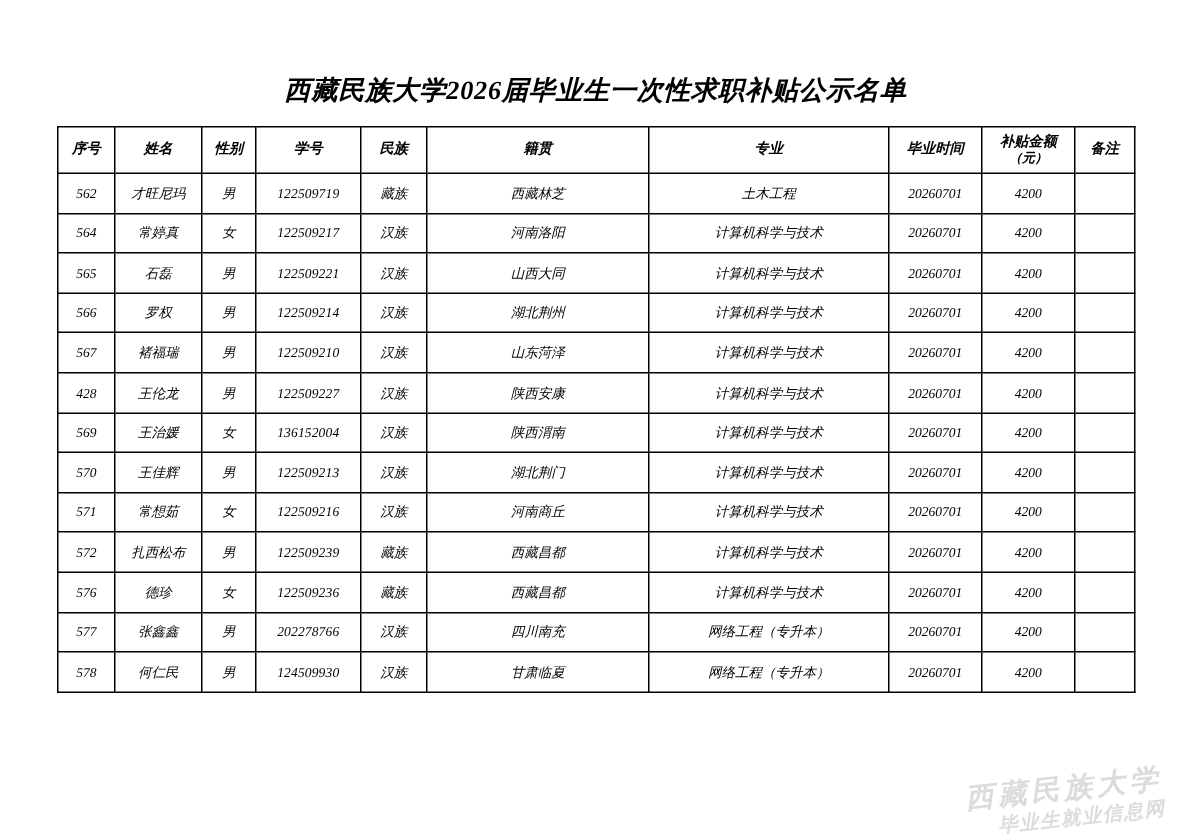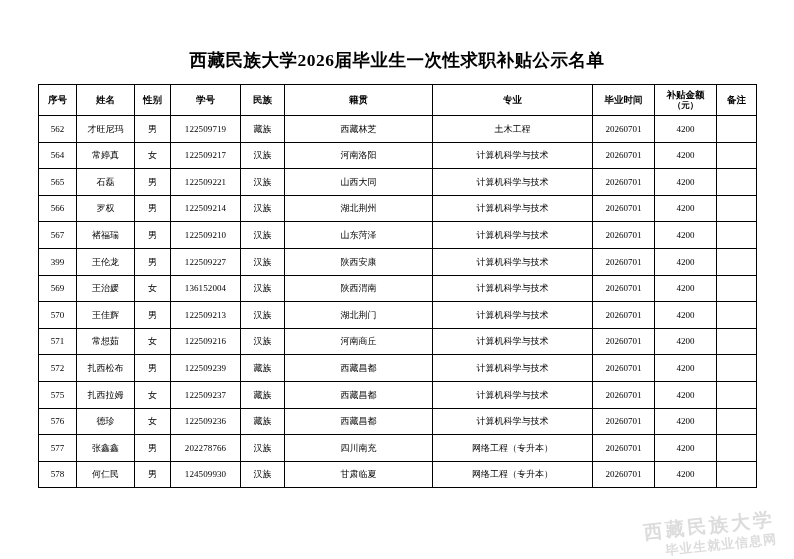--- a/index.html
+++ b/index.html
@@ -13,20 +13,21 @@
     font-family: "Liberation Serif", "DejaVu Serif", serif;
     overflow: hidden;
     position: relative;
   }
   .page {
     position: relative;
     width: 794px;
     height: 559px;
     box-sizing: border-box;
     padding: 0;
+    font-style: italic;
   }
   .doc-title {
     text-align: center;
     font-size: 17.5px;
     font-weight: bold;
     letter-spacing: 0.5px;
     color: #000;
     margin: 0;
     padding-top: 48px;
     padding-bottom: 12px;
@@ -202,21 +203,21 @@
             <td>男</td>
             <td class="cell-id">122509210</td>
             <td>汉族</td>
             <td>山东菏泽</td>
             <td>计算机科学与技术</td>
             <td class="cell-grad">20260701</td>
             <td class="cell-amount">4200</td>
             <td></td>
           </tr>
           <tr>
-            <td>399</td>
+            <td>428</td>
             <td>王伦龙</td>
             <td>男</td>
             <td class="cell-id">122509227</td>
             <td>汉族</td>
             <td>陕西安康</td>
             <td>计算机科学与技术</td>
             <td class="cell-grad">20260701</td>
             <td class="cell-amount">4200</td>
             <td></td>
           </tr>
@@ -254,32 +255,20 @@
             <td>计算机科学与技术</td>
             <td class="cell-grad">20260701</td>
             <td class="cell-amount">4200</td>
             <td></td>
           </tr>
           <tr>
             <td>572</td>
             <td>扎西松布</td>
             <td>男</td>
             <td class="cell-id">122509239</td>
-            <td>藏族</td>
-            <td>西藏昌都</td>
-            <td>计算机科学与技术</td>
-            <td class="cell-grad">20260701</td>
-            <td class="cell-amount">4200</td>
-            <td></td>
-          </tr>
-          <tr>
-            <td>575</td>
-            <td>扎西拉姆</td>
-            <td>女</td>
-            <td class="cell-id">122509237</td>
             <td>藏族</td>
             <td>西藏昌都</td>
             <td>计算机科学与技术</td>
             <td class="cell-grad">20260701</td>
             <td class="cell-amount">4200</td>
             <td></td>
           </tr>
           <tr>
             <td>576</td>
             <td>德珍</td>

